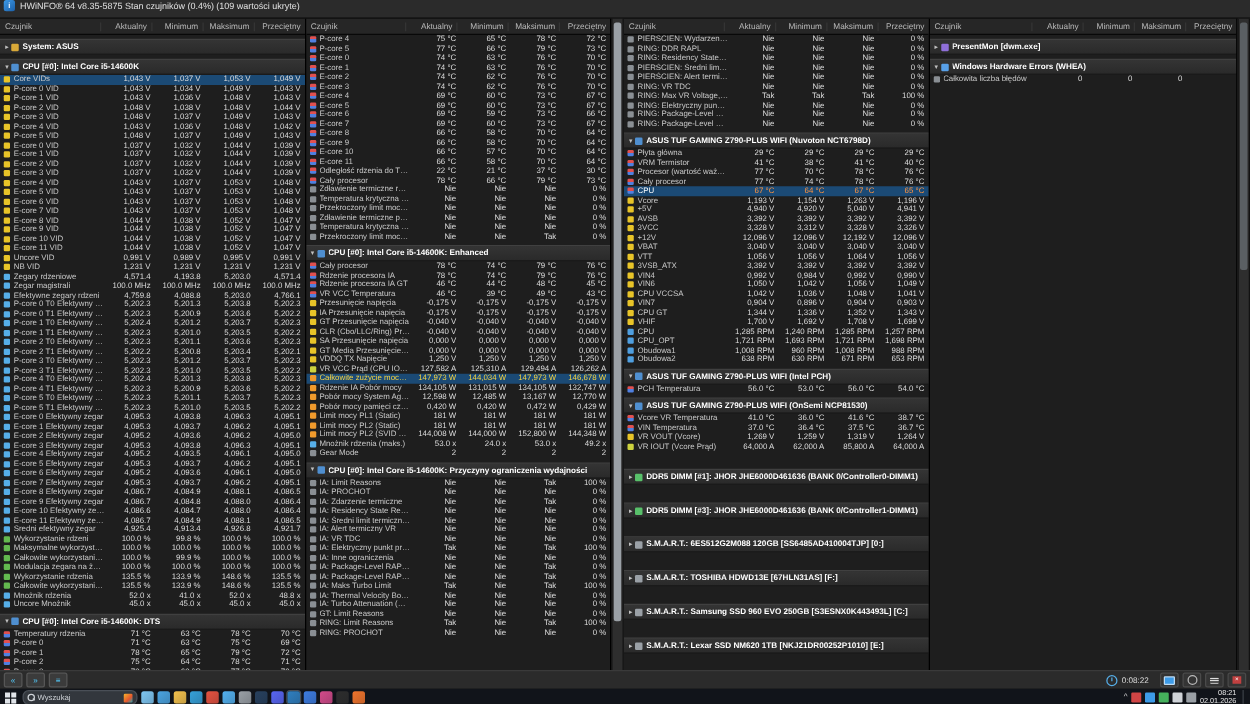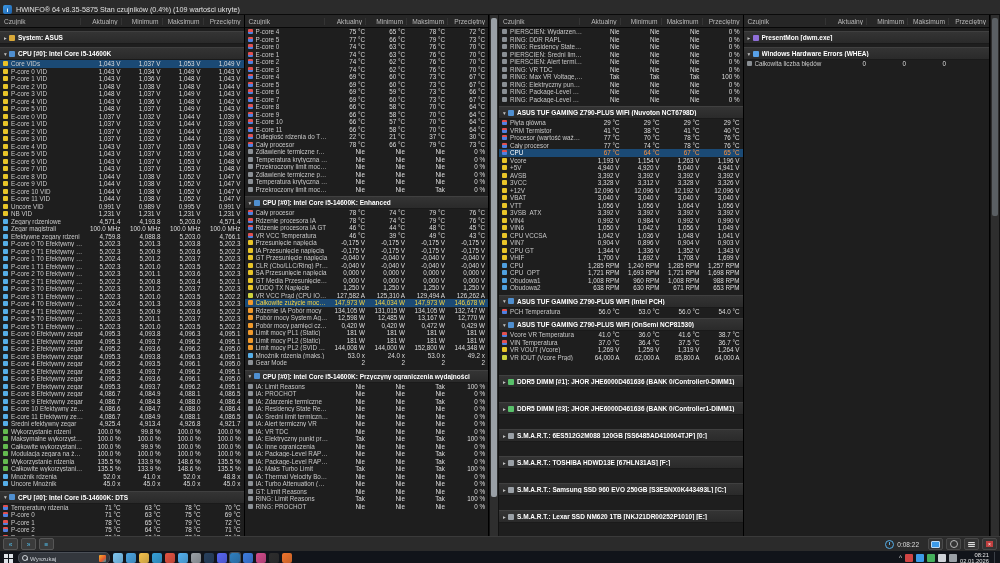--- a/index.html
+++ b/index.html
@@ -1,19 +1,19 @@
 <!DOCTYPE html>
 <html><head>
 <meta charset="utf-8">
 <style>
   html,body{margin:0;padding:0;width:1000px;height:563px;overflow:hidden;background:#161616;
     font-family:"Liberation Sans","DejaVu Sans",sans-serif;-webkit-font-smoothing:antialiased;}
   .app{width:1000px;height:563px;display:flex;flex-direction:column;}
   
-  .titlebar{height:14px;background:#2b2b2b;border-bottom:1px solid #0a0a0a;display:flex;align-items:flex-end;padding:0 3px;flex:none;}
+  .titlebar{height:14px;background:#2b2b2b;border-bottom:1px solid #0a0a0a;display:flex;align-items:flex-start;padding:0 3px;flex:none;}
   .appico{width:9px;height:9px;border-radius:2px;background:linear-gradient(135deg,#3d9be8,#1b5fa8);
     color:#fff;font-size:6px;font-weight:bold;display:flex;align-items:center;justify-content:center;margin-right:4px;flex:none;}
   .title{font-size:7.2px;color:#e0e0e0;white-space:nowrap;}
   
   .main{height:521px;display:flex;background:#1e1e1e;flex:none;}
   .panel{width:246px;border-right:1px solid #000;display:flex;flex-direction:column;overflow:hidden;}
   .panel:nth-child(3){width:242px;}
   .panel:nth-child(5){width:248px;}
   .panel:nth-child(6){width:248px;border-right:none;}
   .phead{height:12px;flex:none;background:#262626;border-bottom:1px solid #080808;display:flex;align-items:center;

